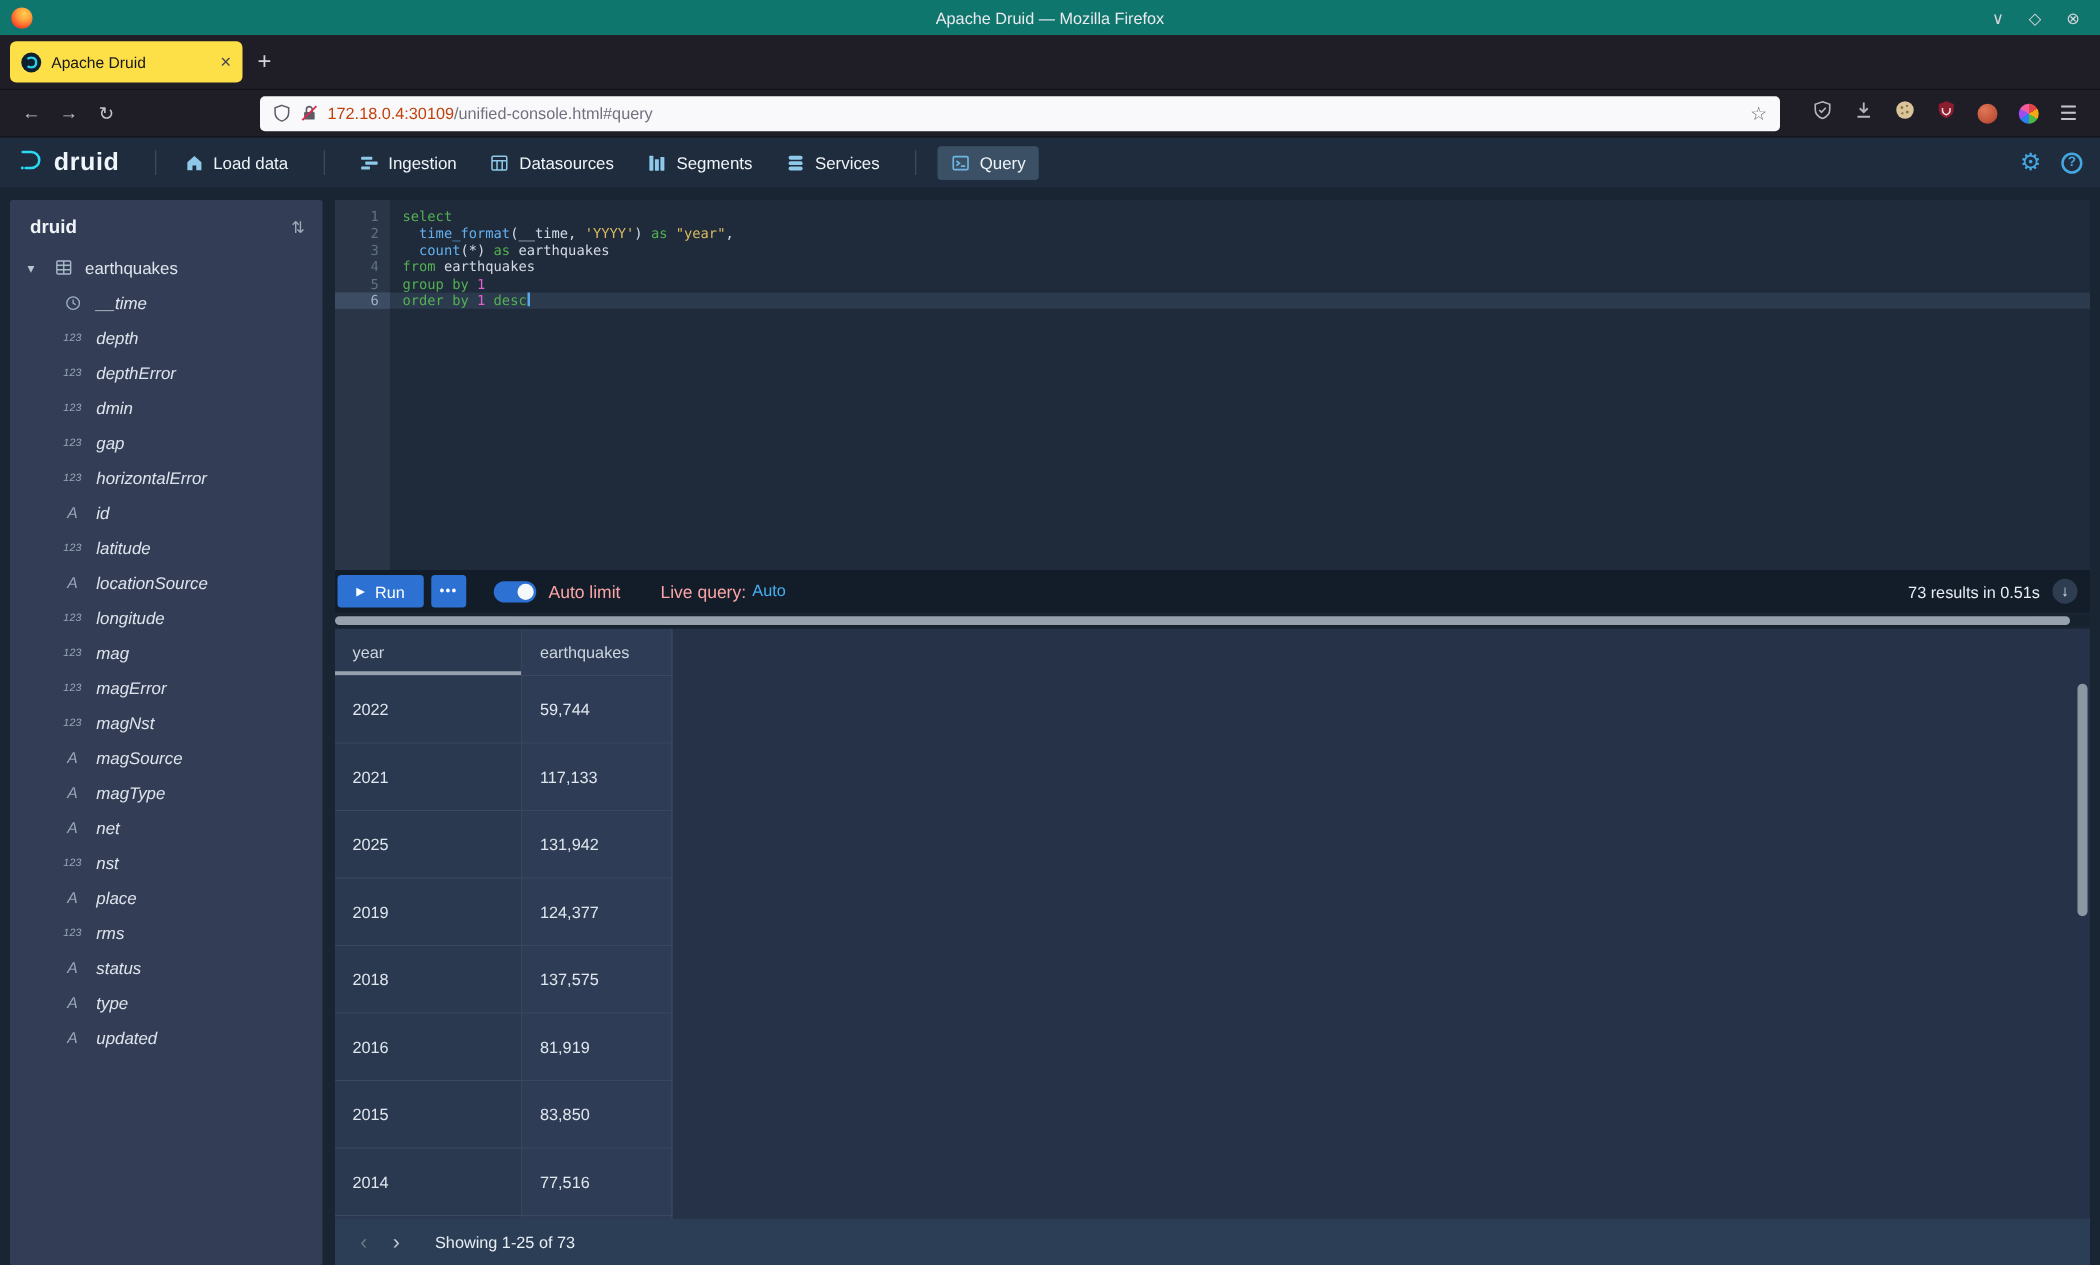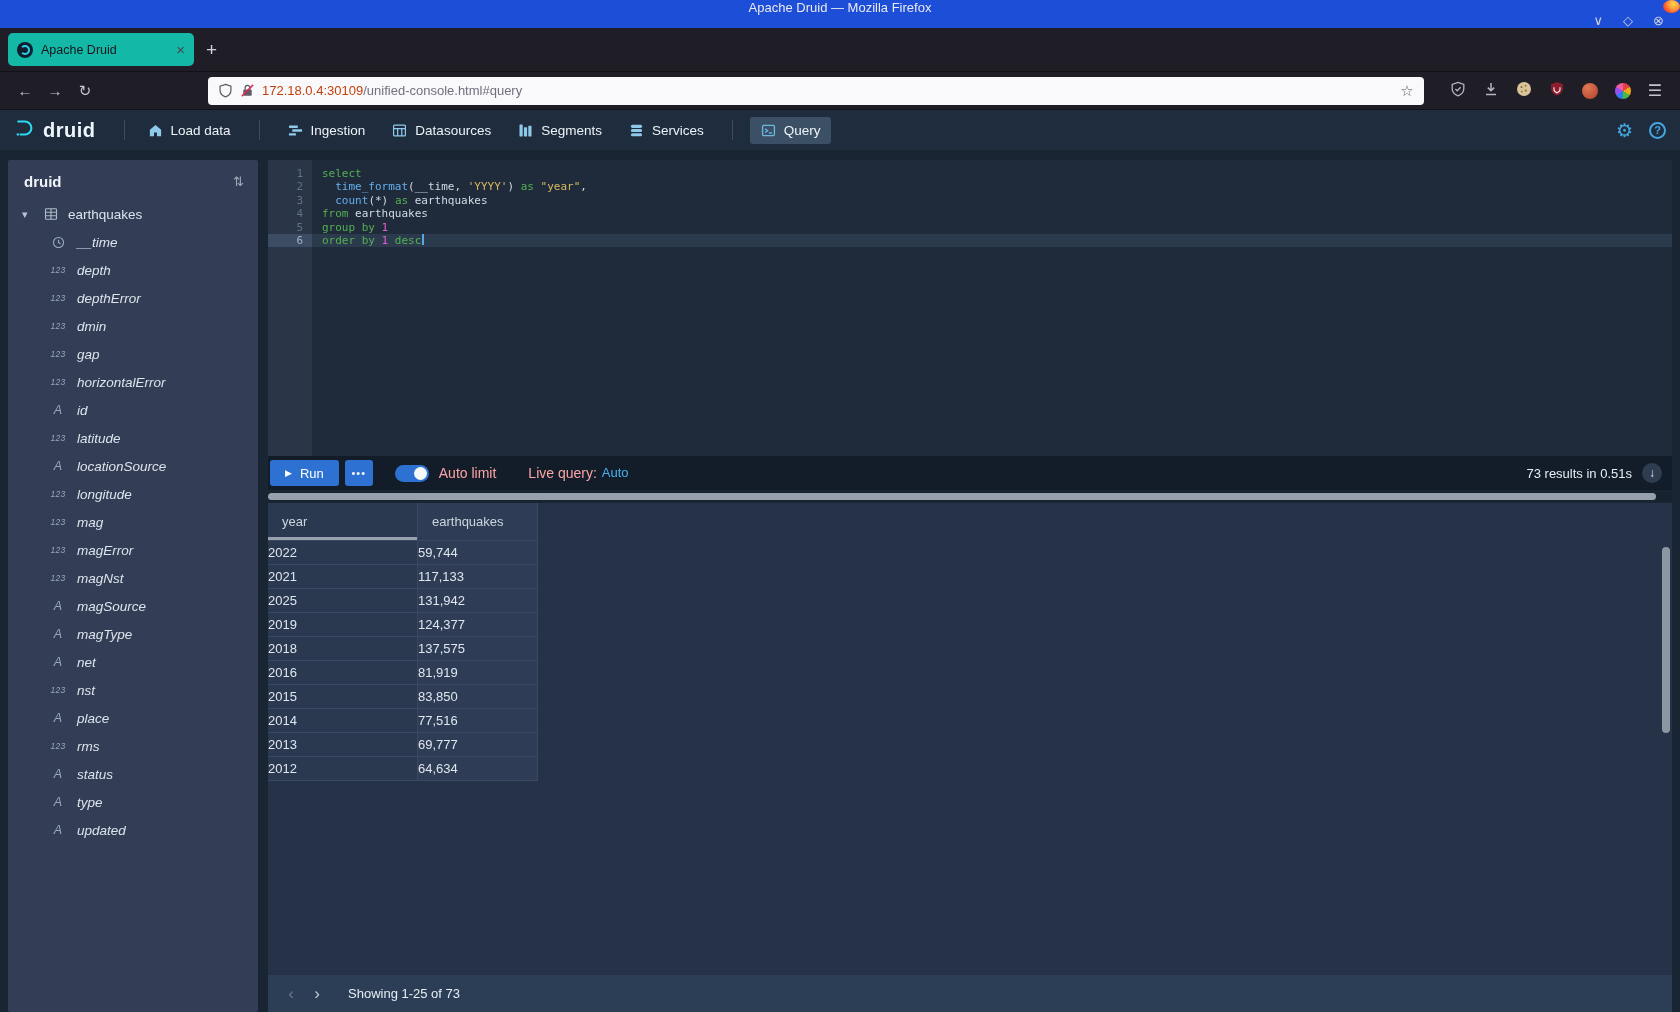--- a/index.html
+++ b/index.html
@@ -1,29 +1,29 @@
 <!DOCTYPE html>
 <html><head>
 <meta charset="utf-8">
 <style>
   * { box-sizing: border-box; margin: 0; padding: 0; }
   html,body { width:1680px; height:1012px; overflow:hidden; background:#1a2533;
     font-family:"Liberation Sans", sans-serif; }
 
   
-  .titlebar { height:28px; background:#1d4ed8; display:flex; align-items:flex-end; position:relative;flex-direction:column; }
+  .titlebar { height:28px; background:#0f766e; display:flex; align-items:center; position:relative; }
   .ff-logo { width:17px; height:17px; border-radius:50%; margin-left:9px; z-index:2;
     background:radial-gradient(circle at 62% 30%, #ffd24a 0%, #ff9a3c 38%, #ff5326 68%, #c7128a 100%); }
   .win-title { position:absolute; left:0; right:0; text-align:center; color:#e9e9ee; font-size:13px; }
   .win-controls { margin-left:auto; display:flex; gap:20px; padding-right:16px; z-index:2;
     color:#d4d4db; font-size:13px; }
 
   .tabbar { height:44px; background:#1f1d26; display:flex; align-items:center; padding-left:8px;
     border-bottom:1px solid #121117; }
-  .tab { height:33px; width:186px; background:#14b8a6; color:#17161c; border-radius:5px;
+  .tab { height:33px; width:186px; background:#fde047; color:#17161c; border-radius:5px;
     display:flex; align-items:center; padding:0 9px; font-size:12.5px; }
   .tab-favicon { width:16px; height:16px; border-radius:50%; background:#0e1f30; position:relative; margin-right:8px; flex:0 0 16px; }
   .tab-favicon::after { content:''; position:absolute; inset:3px; border:2px solid #27d3ea; border-left-color:transparent; border-radius:50%; }
   .tab-title { flex:1; white-space:nowrap; overflow:hidden; }
   .tab-close { color:#4a4952; font-size:15px; padding-left:6px; }
   .newtab { color:#d3d3da; font-size:19px; margin-left:12px; }
 
   .toolbar { height:38px; background:#1f1d26; display:flex; align-items:center; padding:0 10px;
     border-bottom:1px solid #121117; }
   .nav-btn { color:#c4c3cb; font-size:15px; width:30px; text-align:center; }
@@ -115,21 +115,21 @@
     background:#97a1ad; border-radius:4px; }
 
   
   .results { flex:1; position:relative; background:#263247; overflow:hidden; }
   .thead { display:flex; width:270px; height:38px; }
   .th { height:38px; display:flex; align-items:center; padding-left:14px; color:#cdd6df; font-size:13px;
     background:#2b3950; border-right:1px solid #3a4961; border-bottom:1px solid #3a4961; }
   .th:nth-child(1) { width:150px; box-shadow: inset 0 -3px 0 #98a2ae; }
   .th:nth-child(2) { width:120px; background:#2e3d55; }
   .tr { display:flex; width:270px; }
-  .td { height:24px; display:flex; align-items:center; color:#dfe6ee; font-size:13px;
+  .td { height:54px; display:flex; align-items:center; padding-left:14px; color:#dfe6ee; font-size:13px;
     background:#2b3950; border-right:1px solid #3a4961; border-bottom:1px solid #3a4961; }
   .td:nth-child(1) { width:150px; }
   .td:nth-child(2) { width:120px; background:#2e3d55; }
   .vscroll { position:absolute; right:2px; top:44px; width:8px; height:186px; background:#8d97a4;
     border-radius:4px; z-index:2; }
 
   
   .pagination { position:absolute; left:0; right:0; bottom:0; height:37px; background:#2c3e55;
     display:flex; align-items:center; padding:0 10px; z-index:3; }
   .page-btn { width:26px; text-align:center; font-size:17px; }

